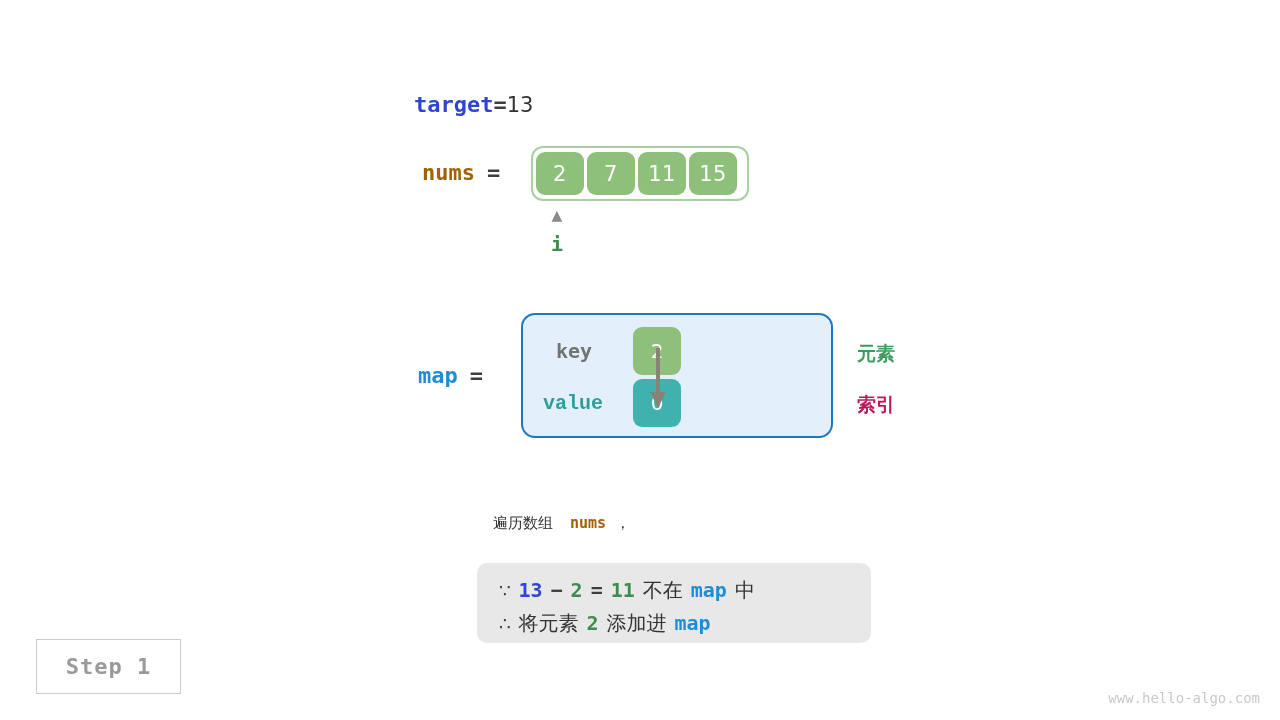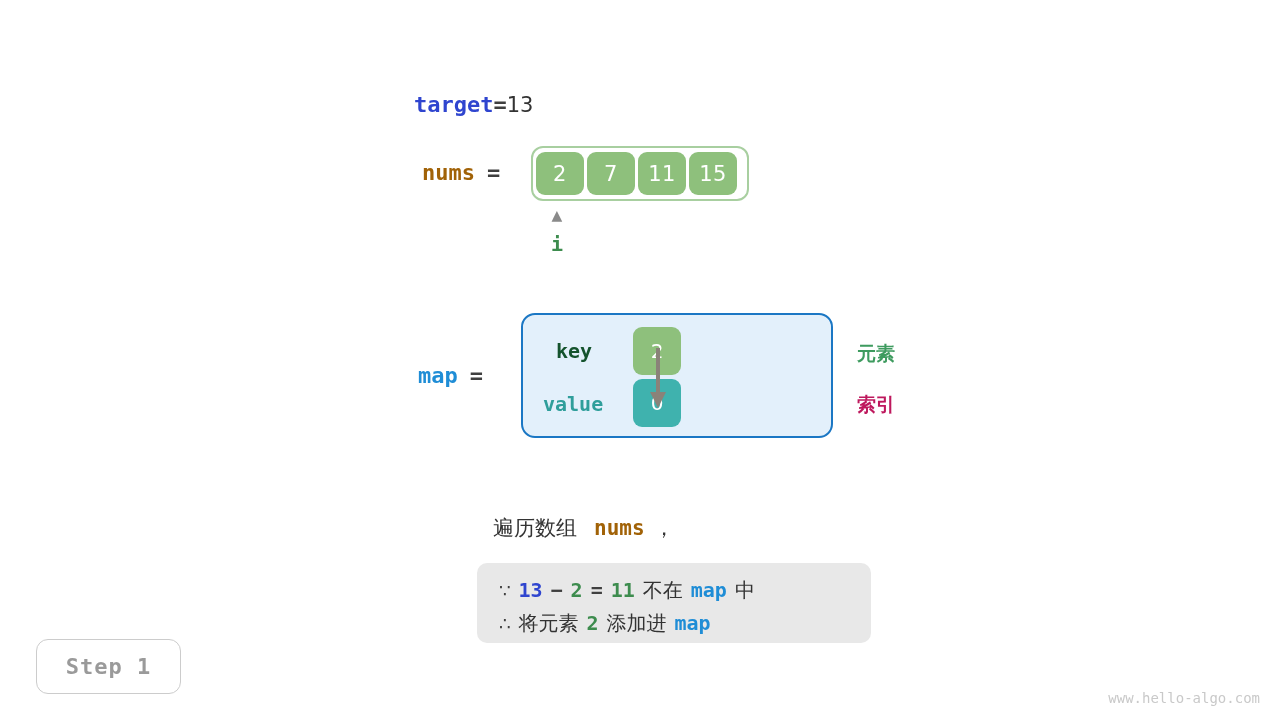--- a/index.html
+++ b/index.html
@@ -116,22 +116,22 @@
     border: 2.5px solid #1b77c4;
     border-radius: 14px;
     box-sizing: border-box;
   }
   .kv-label {
     position: absolute;
     font-family: "DejaVu Sans Mono", monospace;
     font-weight: bold;
     font-size: 20px;
   }
-  #key-label   { left: 556px; top: 339px; color: #14532d; }
-  #value-label { left: 543px; top: 392px; color: #2f9e9b; }
+  #key-label   { left: 556px; top: 339px; color: #737373; }
+  #value-label { left: 543px; top: 392px; color: #2f9e9b; font-family: Liberation Mono, monospace; }
 
   .kv-cell {
     position: absolute;
     width: 48px;
     height: 48px;
     border-radius: 9px;
     display: flex;
     align-items: center;
     justify-content: center;
     color: #ffffff;
@@ -158,21 +158,21 @@
   #label-element { left: 857px; top: 341px; color: #3e9b5f; }
   #label-index   { left: 857px; top: 392px; color: #be185d; }
 
   
   #caption-line {
     left: 493px;
     top: 514px;
     display: flex;
     align-items: baseline;
     gap: 9px;
-    font-size: 21px;
+    font-size: 15px;
     color: #333333;
   }
   #caption-line .cn { font-family: "DejaVu Sans", sans-serif; }
 
   #note-box {
     left: 477px;
     top: 563px;
     width: 394px;
     height: 80px;
     background: #e8e8e8;
@@ -195,21 +195,21 @@
   .n-ltblue{ color: #1f8dd6; font-family: "DejaVu Sans Mono", monospace; font-weight: bold; }
   .op      { color: #3f3f3f; font-family: "DejaVu Sans Mono", monospace; font-weight: bold; }
 
   
   #step-badge {
     left: 36px;
     top: 639px;
     width: 145px;
     height: 55px;
     border: 1.5px solid #cccccc;
-    border-radius: 12px;
+    border-radius: 0;
     box-sizing: border-box;
     display: flex;
     align-items: center;
     justify-content: center;
     color: #9a9a9a;
     font-family: "DejaVu Sans Mono", monospace;
     font-weight: bold;
     font-size: 22px;
     letter-spacing: 1px;
   }

